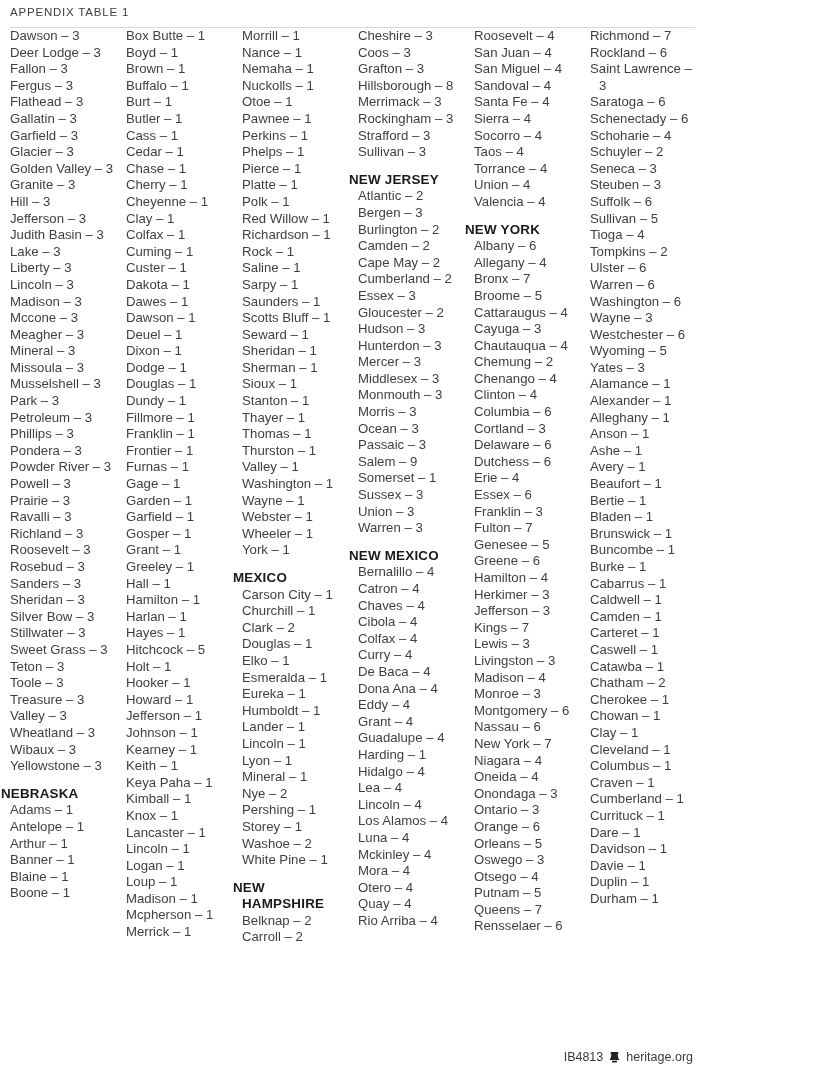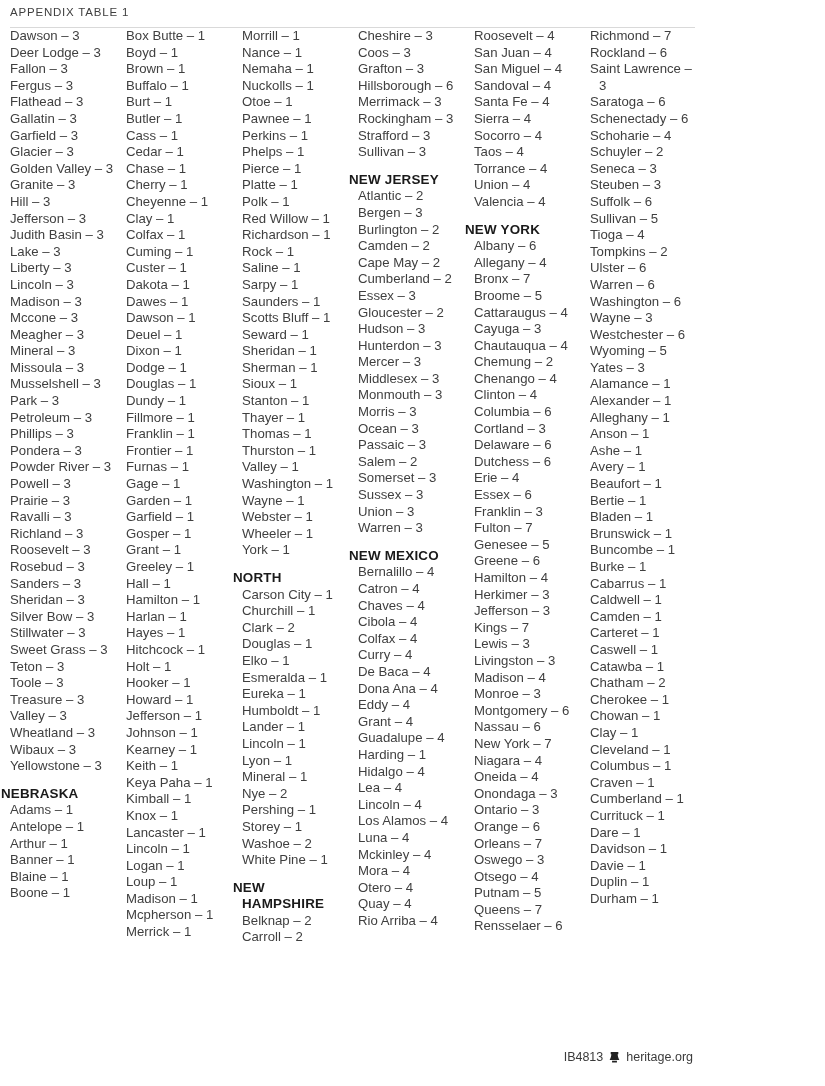--- a/index.html
+++ b/index.html
@@ -171,21 +171,21 @@
         <div class="entry">Gage – 1</div>
         <div class="entry">Garden – 1</div>
         <div class="entry">Garfield – 1</div>
         <div class="entry">Gosper – 1</div>
         <div class="entry">Grant – 1</div>
         <div class="entry">Greeley – 1</div>
         <div class="entry">Hall – 1</div>
         <div class="entry">Hamilton – 1</div>
         <div class="entry">Harlan – 1</div>
         <div class="entry">Hayes – 1</div>
-        <div class="entry">Hitchcock – 1</div>
+        <div class="entry">Hitchcock – 5</div>
         <div class="entry">Holt – 1</div>
         <div class="entry">Hooker – 1</div>
         <div class="entry">Howard – 1</div>
         <div class="entry">Jefferson – 1</div>
         <div class="entry">Johnson – 1</div>
         <div class="entry">Kearney – 1</div>
         <div class="entry">Keith – 1</div>
         <div class="entry">Keya Paha – 1</div>
         <div class="entry">Kimball – 1</div>
         <div class="entry">Knox – 1</div>
@@ -223,21 +223,21 @@
         <div class="entry">Stanton – 1</div>
         <div class="entry">Thayer – 1</div>
         <div class="entry">Thomas – 1</div>
         <div class="entry">Thurston – 1</div>
         <div class="entry">Valley – 1</div>
         <div class="entry">Washington – 1</div>
         <div class="entry">Wayne – 1</div>
         <div class="entry">Webster – 1</div>
         <div class="entry">Wheeler – 1</div>
         <div class="entry">York – 1</div>
-        <div class="state-header">NORTH</div>
+        <div class="state-header">MEXICO</div>
         <div class="entry">Carson City – 1</div>
         <div class="entry">Churchill – 1</div>
         <div class="entry">Clark – 2</div>
         <div class="entry">Douglas – 1</div>
         <div class="entry">Elko – 1</div>
         <div class="entry">Esmeralda – 1</div>
         <div class="entry">Eureka – 1</div>
         <div class="entry">Humboldt – 1</div>
         <div class="entry">Lander – 1</div>
         <div class="entry">Lincoln – 1</div>
@@ -249,21 +249,21 @@
         <div class="entry">Washoe – 2</div>
         <div class="entry">White Pine – 1</div>
         <div class="state-header">NEW HAMPSHIRE</div>
         <div class="entry">Belknap – 2</div>
         <div class="entry">Carroll – 2</div>
       </div>
       <div class="col">
         <div class="entry">Cheshire – 3</div>
         <div class="entry">Coos – 3</div>
         <div class="entry">Grafton – 3</div>
-        <div class="entry">Hillsborough – 6</div>
+        <div class="entry">Hillsborough – 8</div>
         <div class="entry">Merrimack – 3</div>
         <div class="entry">Rockingham – 3</div>
         <div class="entry">Strafford – 3</div>
         <div class="entry">Sullivan – 3</div>
         <div class="state-header">NEW JERSEY</div>
         <div class="entry">Atlantic – 2</div>
         <div class="entry">Bergen – 3</div>
         <div class="entry">Burlington – 2</div>
         <div class="entry">Camden – 2</div>
         <div class="entry">Cape May – 2</div>
@@ -271,22 +271,22 @@
         <div class="entry">Essex – 3</div>
         <div class="entry">Gloucester – 2</div>
         <div class="entry">Hudson – 3</div>
         <div class="entry">Hunterdon – 3</div>
         <div class="entry">Mercer – 3</div>
         <div class="entry">Middlesex – 3</div>
         <div class="entry">Monmouth – 3</div>
         <div class="entry">Morris – 3</div>
         <div class="entry">Ocean – 3</div>
         <div class="entry">Passaic – 3</div>
-        <div class="entry">Salem – 2</div>
-        <div class="entry">Somerset – 3</div>
+        <div class="entry">Salem – 9</div>
+        <div class="entry">Somerset – 1</div>
         <div class="entry">Sussex – 3</div>
         <div class="entry">Union – 3</div>
         <div class="entry">Warren – 3</div>
         <div class="state-header">NEW MEXICO</div>
         <div class="entry">Bernalillo – 4</div>
         <div class="entry">Catron – 4</div>
         <div class="entry">Chaves – 4</div>
         <div class="entry">Cibola – 4</div>
         <div class="entry">Colfax – 4</div>
         <div class="entry">Curry – 4</div>
@@ -349,21 +349,21 @@
         <div class="entry">Madison – 4</div>
         <div class="entry">Monroe – 3</div>
         <div class="entry">Montgomery – 6</div>
         <div class="entry">Nassau – 6</div>
         <div class="entry">New York – 7</div>
         <div class="entry">Niagara – 4</div>
         <div class="entry">Oneida – 4</div>
         <div class="entry">Onondaga – 3</div>
         <div class="entry">Ontario – 3</div>
         <div class="entry">Orange – 6</div>
-        <div class="entry">Orleans – 7</div>
+        <div class="entry">Orleans – 5</div>
         <div class="entry">Oswego – 3</div>
         <div class="entry">Otsego – 4</div>
         <div class="entry">Putnam – 5</div>
         <div class="entry">Queens – 7</div>
         <div class="entry">Rensselaer – 6</div>
       </div>
       <div class="col">
         <div class="entry">Richmond – 7</div>
         <div class="entry">Rockland – 6</div>
         <div class="entry">Saint Lawrence – 3</div>

